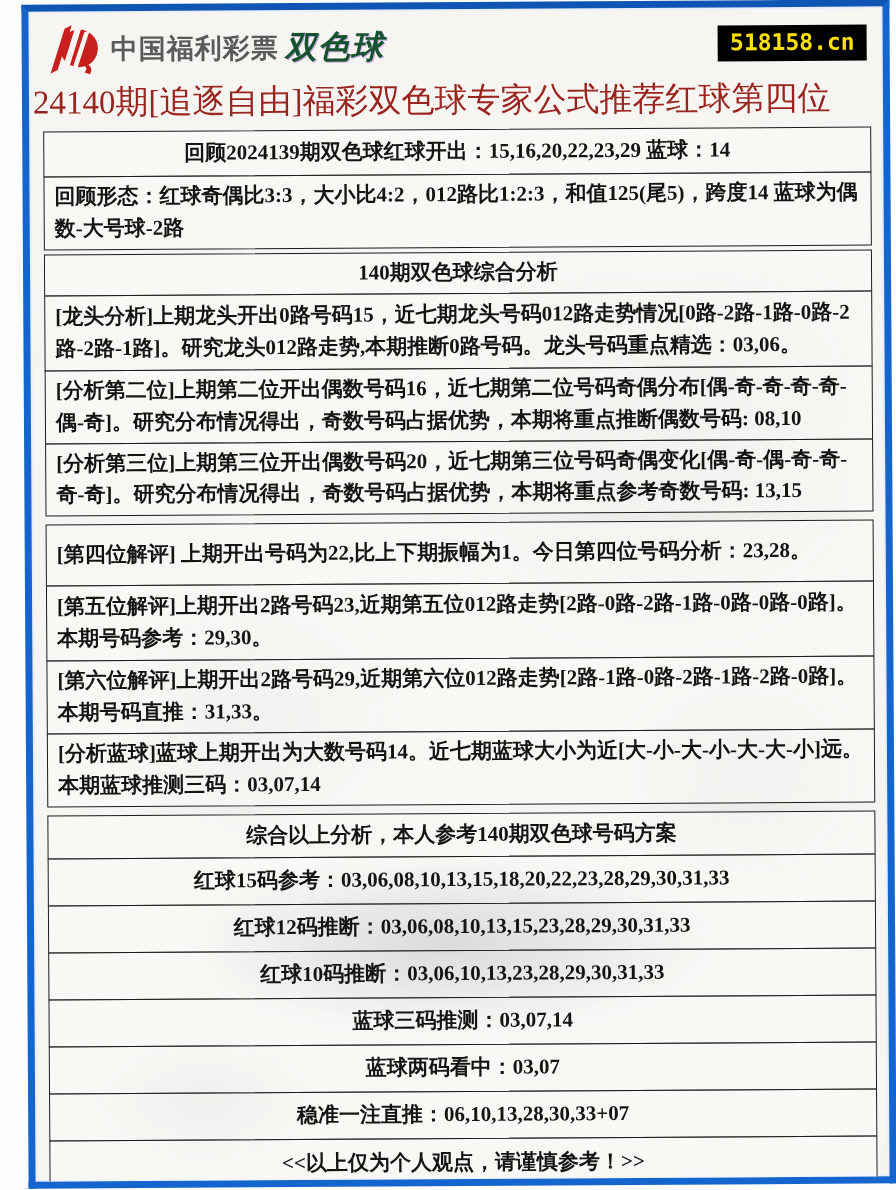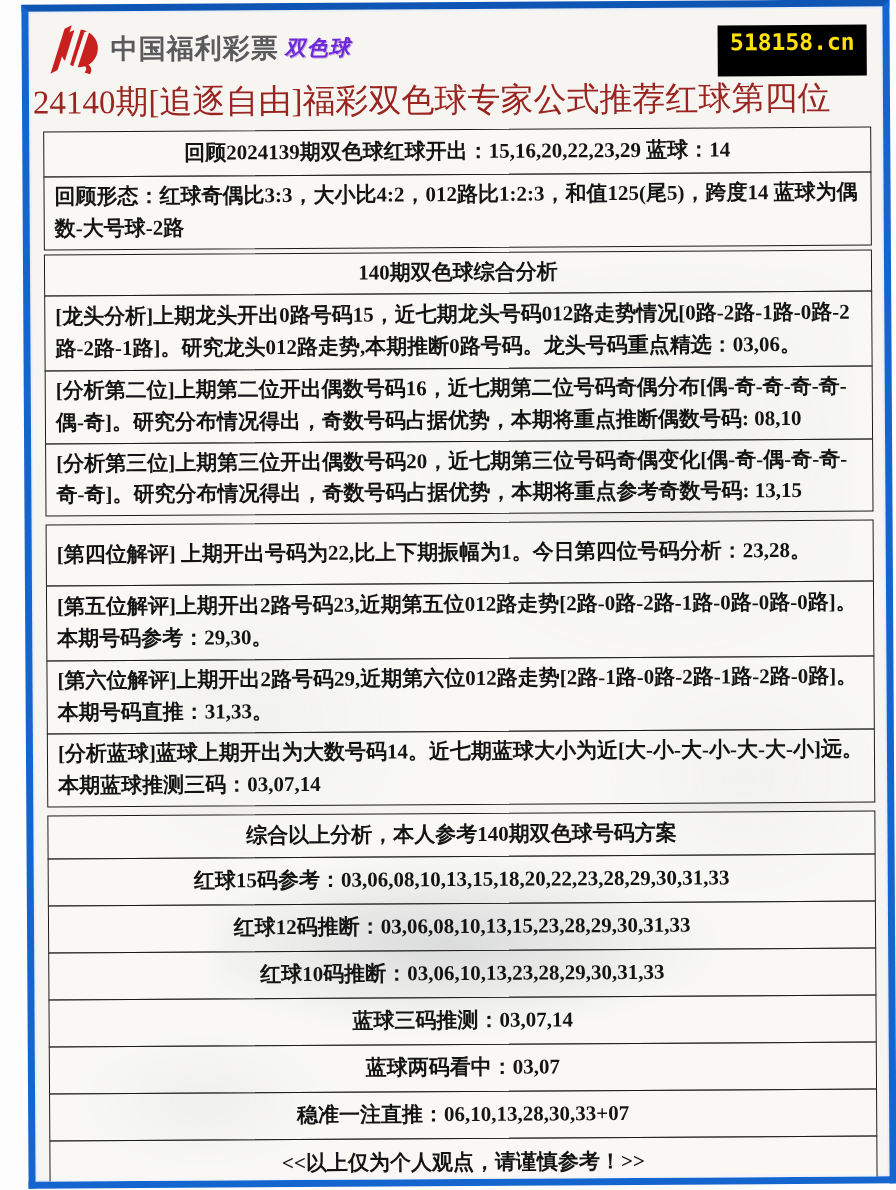--- a/index.html
+++ b/index.html
@@ -36,29 +36,29 @@
     padding:12px 10px 0 16px;height:52px;position:relative;z-index:2;
   }
   .logo{display:flex;align-items:center;gap:8px;}
   .logo svg{display:block;}
   .logo-cn{
     font-family:"Liberation Sans","DejaVu Sans",sans-serif;
     font-weight:700;font-size:27px;color:#5a5a5c;letter-spacing:1px;
   }
   .logo-brand{
     font-family:"Liberation Sans","DejaVu Sans",sans-serif;
-    font-weight:800;font-style:italic;font-size:21px;color:#6d28d9;
+    font-weight:800;font-style:italic;font-size:32px;color:#14532d;
     text-shadow:1px 1px 0 rgba(140,60,200,.45);
     margin-left:-2px;letter-spacing:1px;
   }
   .badge{
     background:#000;color:#ffe10a;
     font-family:"DejaVu Sans Mono","Liberation Mono",monospace;
     font-weight:700;font-size:23px;line-height:1;
-    padding:6px 12px 22px;margin:6px 6px 0 0;
+    padding:6px 12px 7px;margin:6px 6px 0 0;
   }
   .title{
     position:relative;z-index:2;
     font-weight:400;color:#9a2420;font-size:33px;line-height:1.15;
     margin:9px 0 9px 4px;white-space:nowrap;letter-spacing:0;
   }
   .rows{position:relative;z-index:2;margin:0 12px 0 14px;}
   .row{
     box-sizing:border-box;border:1px solid #1c1c1c;
     background:rgba(252,252,250,0.45);

